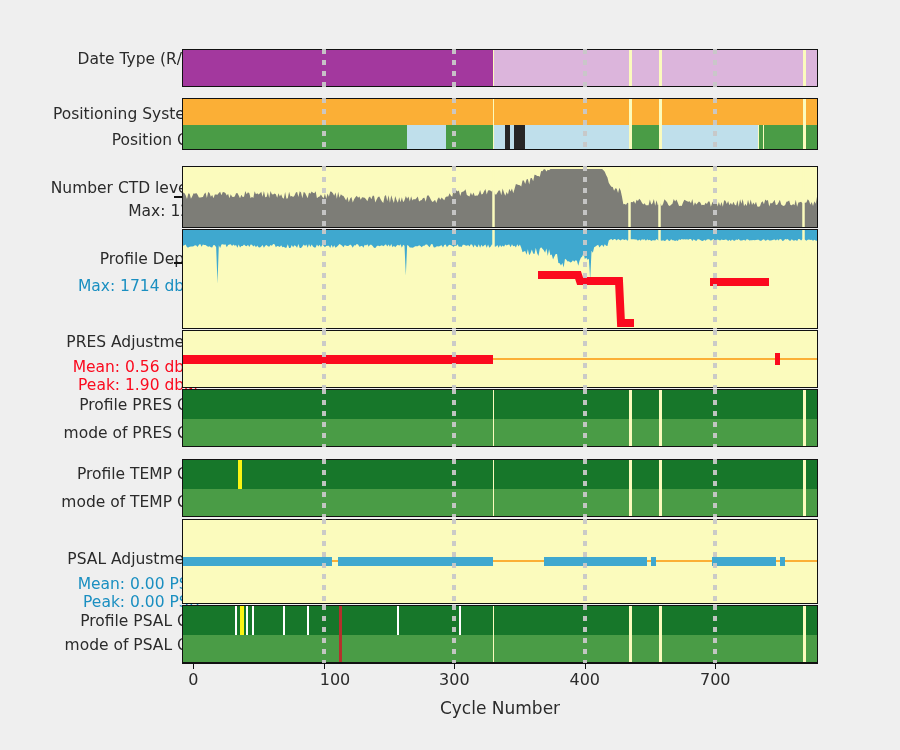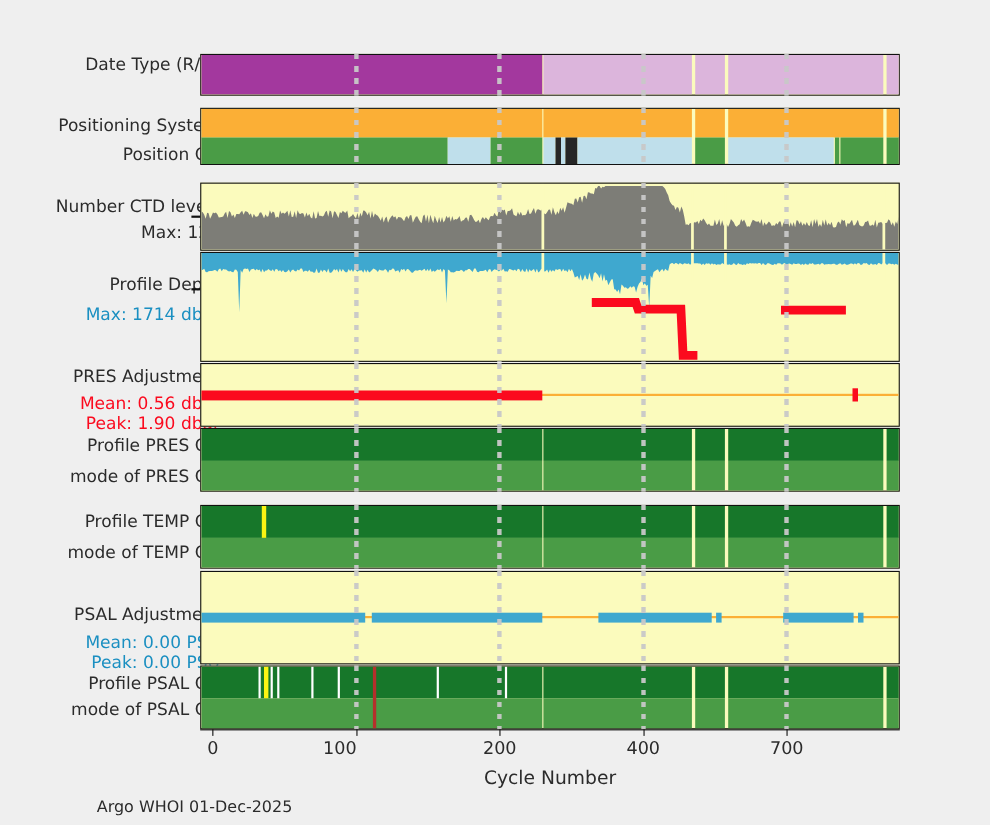--- a/index.html
+++ b/index.html
@@ -283,24 +283,23 @@
       <div class="vgrid" style="left: 713.247px; top: 459px; height: 58px; bottom: auto;"></div>
       <div class="vgrid" style="left: 713.247px; top: 519px; height: 85px; bottom: auto;"></div>
       <div class="vgrid" style="left: 713.247px; top: 605px; height: 58px; bottom: auto;"></div>
     </div>
 
   <div class="xaxis"></div>
   <div id="xticklayer">
       <div class="xtick" style="left: 193.436px;"></div>
       <div class="xticklabel" style="left: 193.436px;">0</div>
       <div class="xtick" style="left: 323.889px;"></div>
-      <div class="xticklabel" style="left: 309px;">100</div>
+      <div class="xticklabel" style="left: 335px;">100</div>
       <div class="xtick" style="left: 454.342px;"></div>
-      <div class="xticklabel" style="left: 454.342px;">200</div>
+      <div class="xticklabel" style="left: 454.342px;">300</div>
       <div class="xtick" style="left: 584.794px;"></div>
       <div class="xticklabel" style="left: 584.794px;">400</div>
       <div class="xtick" style="left: 715.247px;"></div>
       <div class="xticklabel" style="left: 715.247px;">700</div>
     </div>
   <div class="xlabel">Cycle Number</div>
-  <div class="footer">Argo WHOI 01-Dec-2025</div>
 
 </div>
 
 </body></html>

